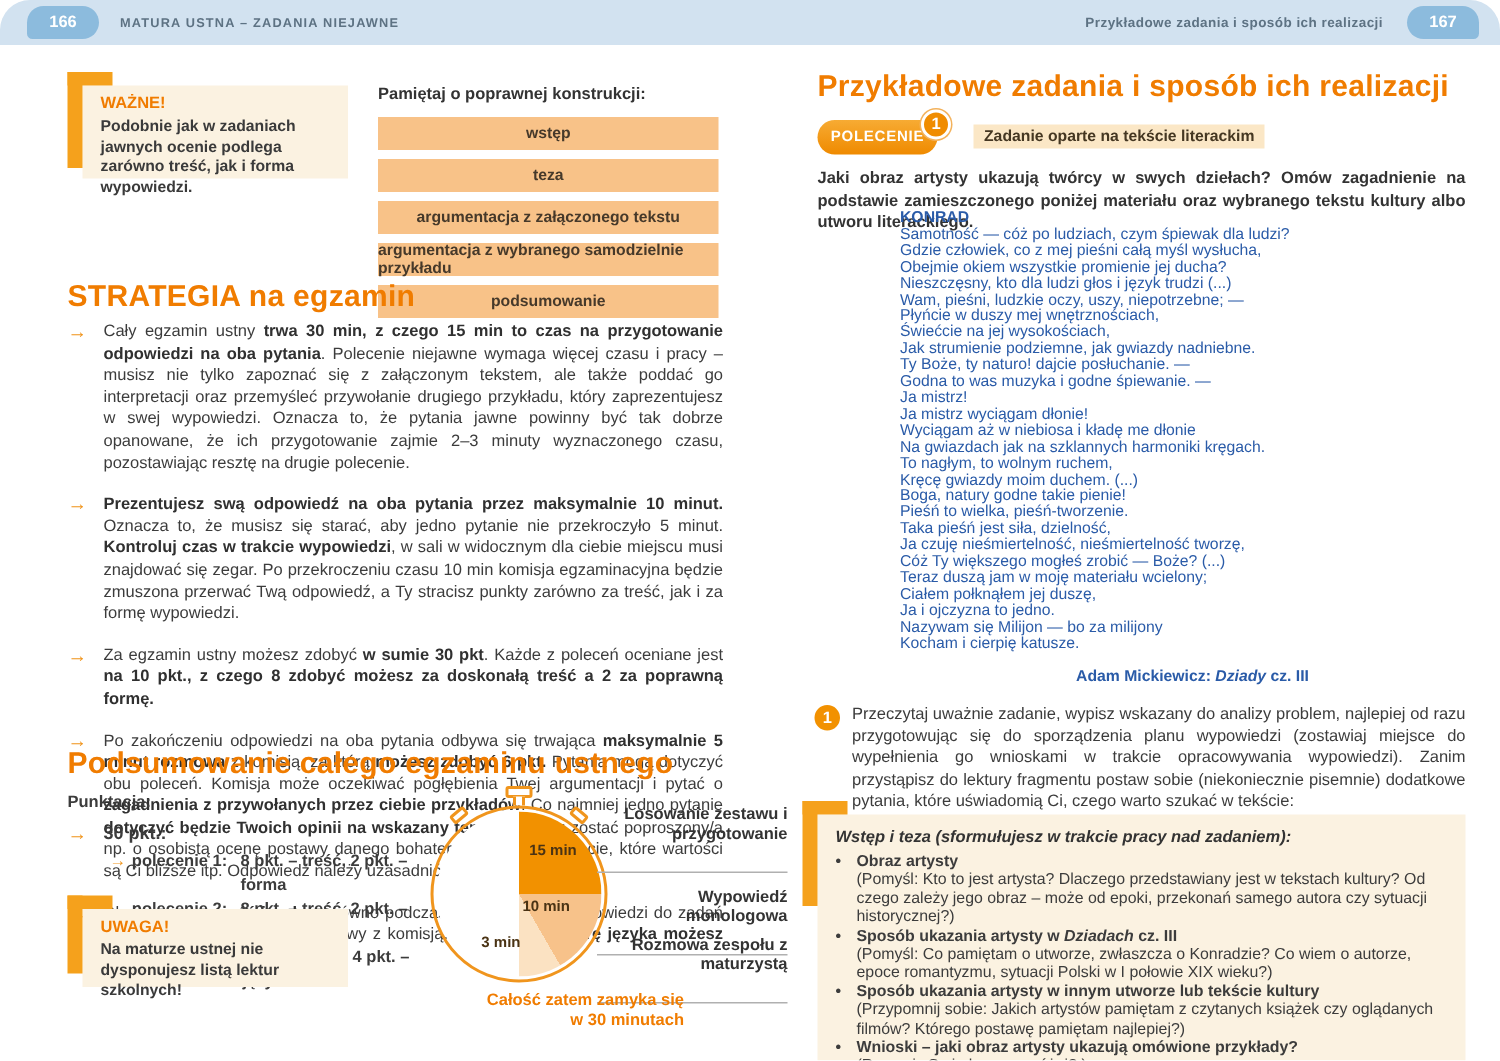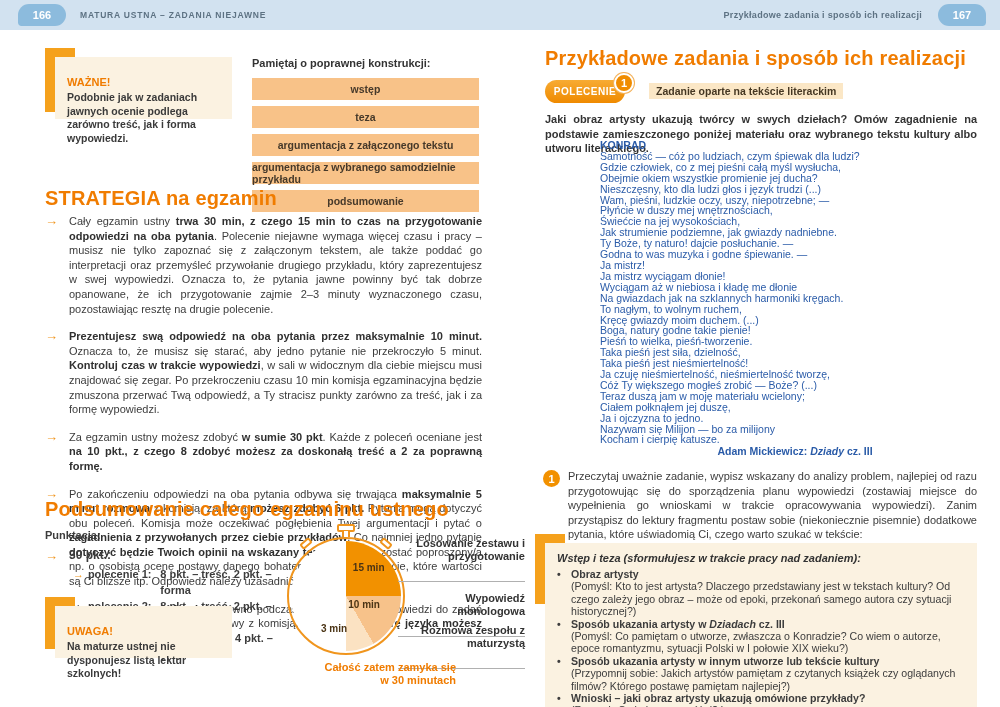--- a/index.html
+++ b/index.html
@@ -1,32 +1,32 @@
 <!DOCTYPE html>
 <html lang="pl"><head>
 <meta charset="utf-8">
 <style>
   * { margin:0; padding:0; box-sizing:border-box; }
   html,body { background:#fff; }
   body { font-family:"Liberation Sans", sans-serif; color:#3c3c3c; }
-  #page { position:relative; width:1000px; height:707px; background:#fff; overflow:hidden; }
+  #page { position:relative; width:1000px; height:707px; background:#fff; overflow:hidden;border-radius:20px; }
 
   
   .header-bar { position:absolute; left:0; top:0; width:1000px; height:30px; background:#d2e2f0; }
   .page-badge { position:absolute; top:4px; width:48px; height:22px; border-radius:12px 12px 12px 4px;
                 background:#8cbbdd; color:#fff; font-size:11px; font-weight:bold;
                 display:flex; align-items:center; justify-content:center; }
   .page-badge.right { border-radius:12px 12px 4px 12px; }
   .running-head { position:absolute; top:10px; font-size:8.5px; font-weight:bold; letter-spacing:.8px;
                   color:#5d7283; text-transform:uppercase; }
   .running-head.right { text-transform:none; letter-spacing:.3px; font-size:9px; }
 
   
   .orange-title { position:absolute; color:#f07c00; font-weight:bold; font-size:20px; letter-spacing:.2px; }
-  .cream-box { position:absolute; background:#fbf2e1; padding:19px 12px; }
+  .cream-box { position:absolute; background:#fbf2e1; padding:6px 12px; }
   .corner-accent { position:absolute; left:-10px; top:-9px; width:10px; height:64px; background:#f5a11c; }
   .corner-accent::after { content:""; position:absolute; left:0; top:0; width:30px; height:9px; background:#f5a11c; }
   .box-title { color:#f07c00; font-weight:bold; font-size:11px; margin-bottom:3px; }
   .box-text  { font-weight:bold; font-size:10.5px; line-height:13.5px; color:#3a3a3a; }
 
   
   .constr { position:absolute; left:252px; top:57px; width:227px; }
   .constr-title { font-size:11px; font-weight:bold; color:#333; margin-bottom:9px; }
   .constr-step { height:22px; margin-bottom:6px; background:#f8c288; color:#46392a;
                  font-size:10.5px; font-weight:bold; display:flex; align-items:center; justify-content:center; }
@@ -211,21 +211,20 @@
     <div>Godna to was muzyka i godne śpiewanie. —</div>
     <div>Ja mistrz!</div>
     <div>Ja mistrz wyciągam dłonie!</div>
     <div>Wyciągam aż w niebiosa i kładę me dłonie</div>
     <div>Na gwiazdach jak na szklannych harmoniki kręgach.</div>
     <div>To nagłym, to wolnym ruchem,</div>
     <div>Kręcę gwiazdy moim duchem. (...)</div>
     <div>Boga, natury godne takie pienie!</div>
     <div>Pieśń to wielka, pieśń-tworzenie.</div>
     <div>Taka pieśń jest siła, dzielność,</div>
-    <div>Taka pieśń jest nieśmiertelność!</div>
     <div>Ja czuję nieśmiertelność, nieśmiertelność tworzę,</div>
     <div>Cóż Ty większego mogłeś zrobić — Boże? (...)</div>
     <div>Teraz duszą jam w moję materiału wcielony;</div>
     <div>Ciałem połknąłem jej duszę,</div>
     <div>Ja i ojczyzna to jedno.</div>
     <div>Nazywam się Milijon — bo za milijony</div>
     <div>Kocham i cierpię katusze.</div>
   </div>
   <div class="poem-attrib">Adam Mickiewicz: <i>Dziady</i> cz. III</div>
 

